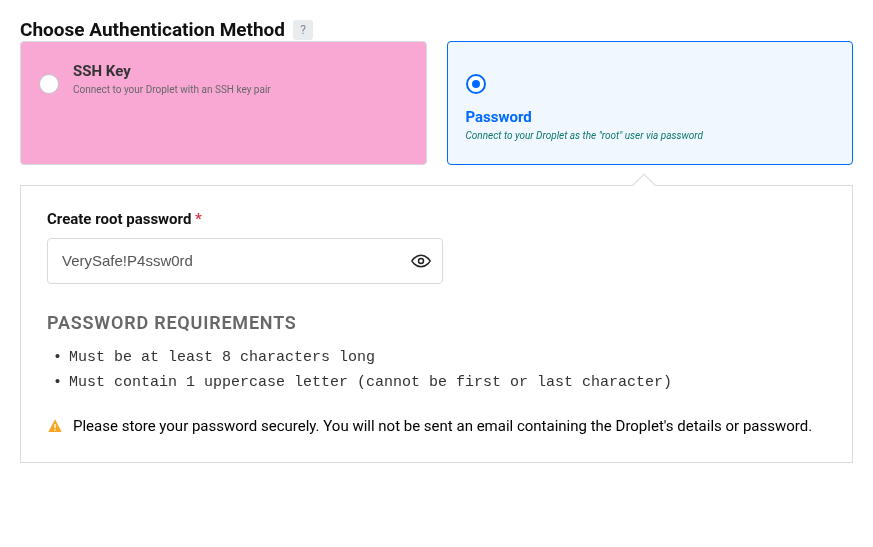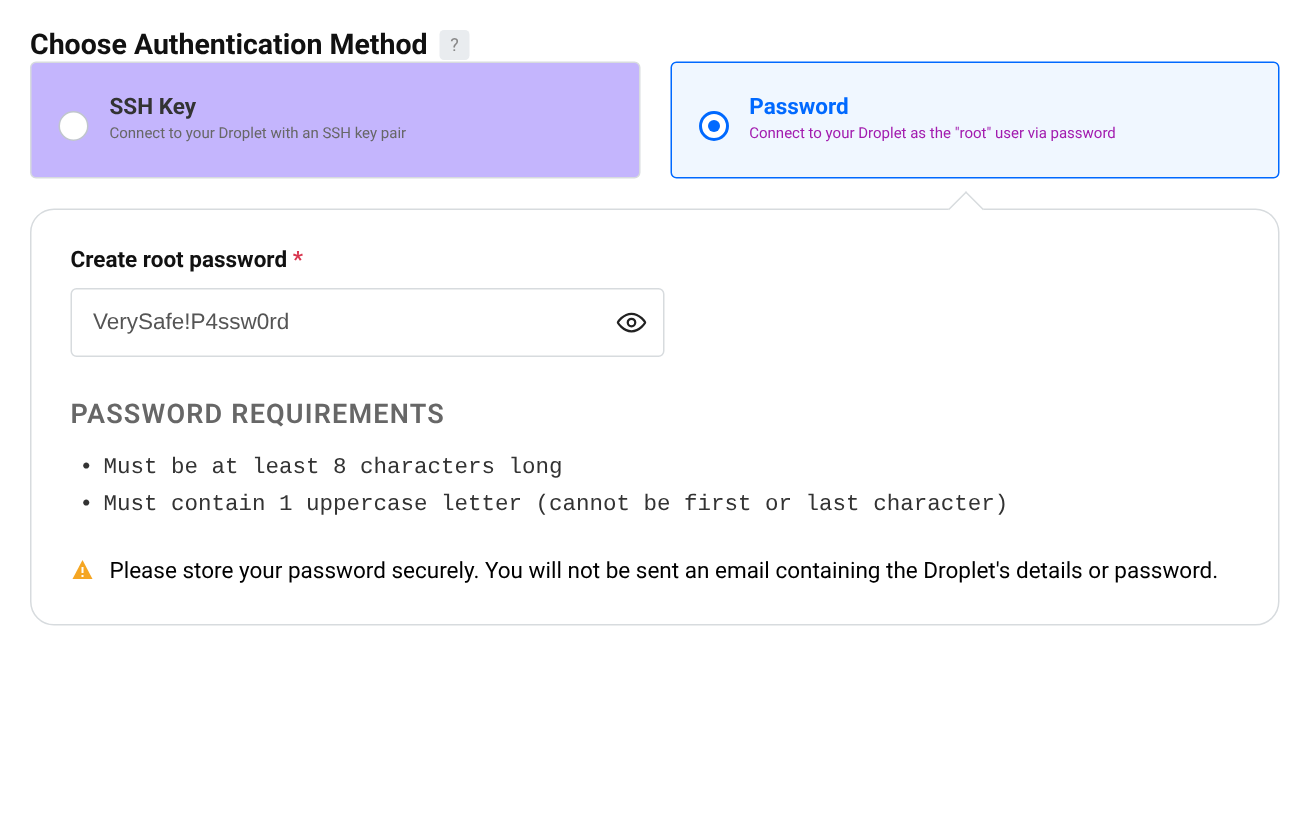--- a/index.html
+++ b/index.html
@@ -37,25 +37,26 @@
     }
     .auth-card {
       flex: 1;
       border: 1px solid #d7dbde;
       border-radius: 4px;
       padding: 20px 18px 20px 18px;
       display: flex;
       align-items: flex-start;
       gap: 14px;
       cursor: pointer;
-      background: #c4b5fd;
+      background: #f9a8d4;
     }
     .auth-card.selected {
       background: #f0f7ff;
       border-color: #0069ff;
+      flex-direction: column;
     }
     .radio {
       width: 20px;
       height: 20px;
       border: 1px solid #c0c6cc;
       border-radius: 50%;
       flex-shrink: 0;
       margin-top: 12px;
       position: relative;
       background: #fff;
@@ -84,26 +85,27 @@
     }
     .auth-card.selected .card-title {
       color: #0069ff;
     }
     .auth-card .card-desc {
       font-size: 10px;
       color: #676767;
       line-height: 1.45;
     }
     .auth-card.selected .card-desc {
-      color: #a21caf;
+      color: #0f766e;
+      font-style: italic;
     }
     .details-panel {
       margin-top: 20px;
       border: 1px solid #d7dbde;
-      border-radius: 16px;
+      border-radius: 0;
       padding: 24px 26px 24px 26px;
       position: relative;
     }
     .details-panel::before {
       content: "";
       position: absolute;
       top: -9px;
       left: 75%;
       transform: translateX(-50%) rotate(45deg);
       width: 16px;

